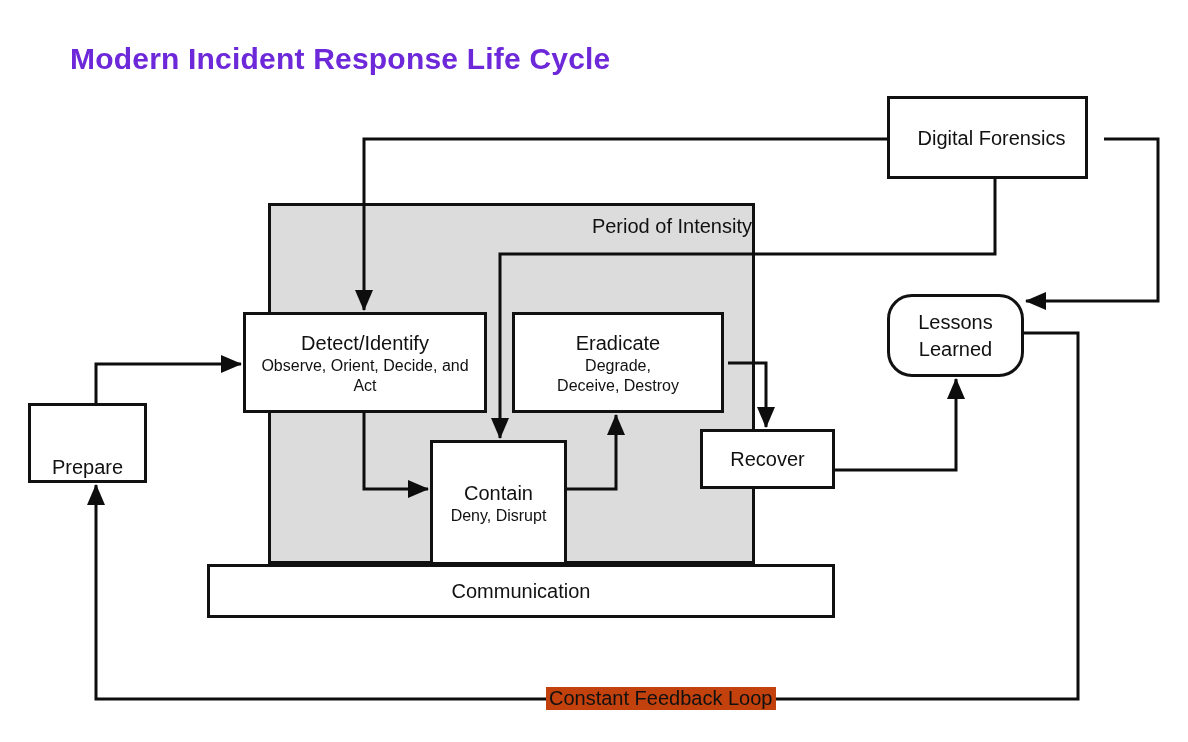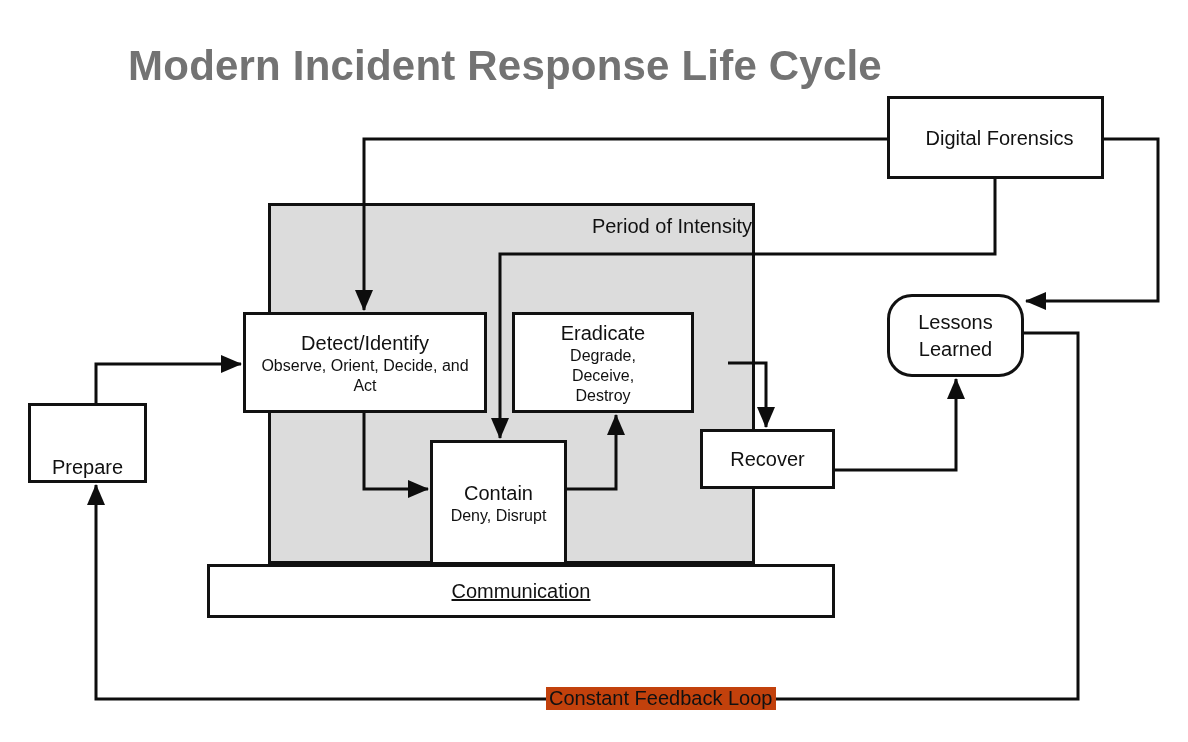--- a/index.html
+++ b/index.html
@@ -12,25 +12,25 @@
     height: 742px;
     background: #ffffff;
     overflow: hidden;
   }
 
   .diagram-title {
     position: absolute;
     left: 70px;
     top: 42px;
     width: 870px;
-    text-align: center;
-    font-size: 42px;
+    text-align: left;
+    font-size: 30px;
     font-weight: bold;
     letter-spacing: 0.2px;
-    color: #737373;
+    color: #6d28d9;
   }
 
   .region {
     position: absolute;
     left: 268px;
     top: 203px;
     width: 487px;
     height: 361px;
     background: #dcdcdc;
     border: 3px solid #111;
@@ -68,29 +68,29 @@
     z-index: 3;
     display: flex;
     flex-direction: column;
     align-items: center;
     justify-content: center;
     text-align: center;
   }
   .node .node-title { font-size: 20px; line-height: 1.3; color: #111; }
   .node .node-subtitle { font-size: 16px; line-height: 1.25; color: #111; }
 
-  #node-forensics      { left: 887px; top:  96px; width: 217px; height: 83px; padding-left: 8px; }
+  #node-forensics      { left: 887px; top:  96px; width: 201px; height: 83px; padding-left: 8px; }
   #node-lessons        { left: 887px; top: 294px; width: 137px; height: 83px; border-radius: 25px; }
   #node-lessons .node-title { width: 96px; line-height: 1.35; }
   #node-prepare        { left:  28px; top: 403px; width: 119px; height: 80px; justify-content: flex-end; }
   #node-detect         { left: 243px; top: 312px; width: 244px; height: 101px; padding: 0 14px; }
-  #node-eradicate      { left: 512px; top: 312px; width: 182px; height: 101px; padding: 0 38px; }
+  #node-eradicate      { left: 512px; top: 312px; width: 212px; height: 101px; padding: 0 38px; }
   #node-contain        { left: 430px; top: 440px; width: 137px; height: 125px; }
   #node-recover        { left: 700px; top: 429px; width: 135px; height: 60px; }
-  #node-communication  { left: 207px; top: 564px; width: 628px; height: 54px; text-decoration: underline; }
+  #node-communication  { left: 207px; top: 564px; width: 628px; height: 54px; }
 
   .feedback-label {
     position: absolute;
     left: 546px;
     top: 687px;
     z-index: 3;
     background: #c2410c;
     padding: 0 3px;
     font-size: 20px;
     color: #111;

